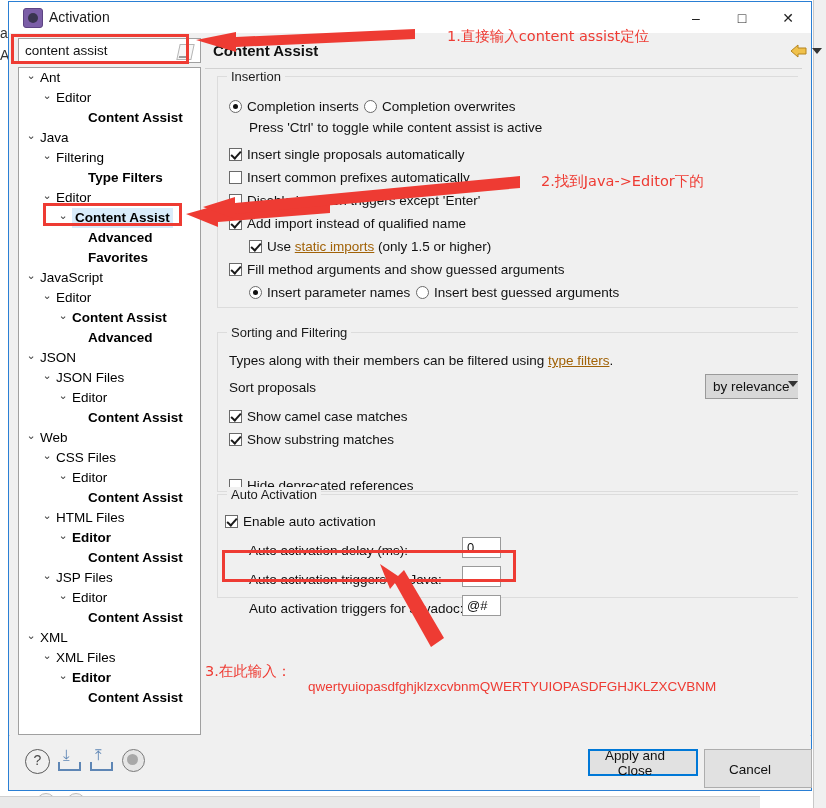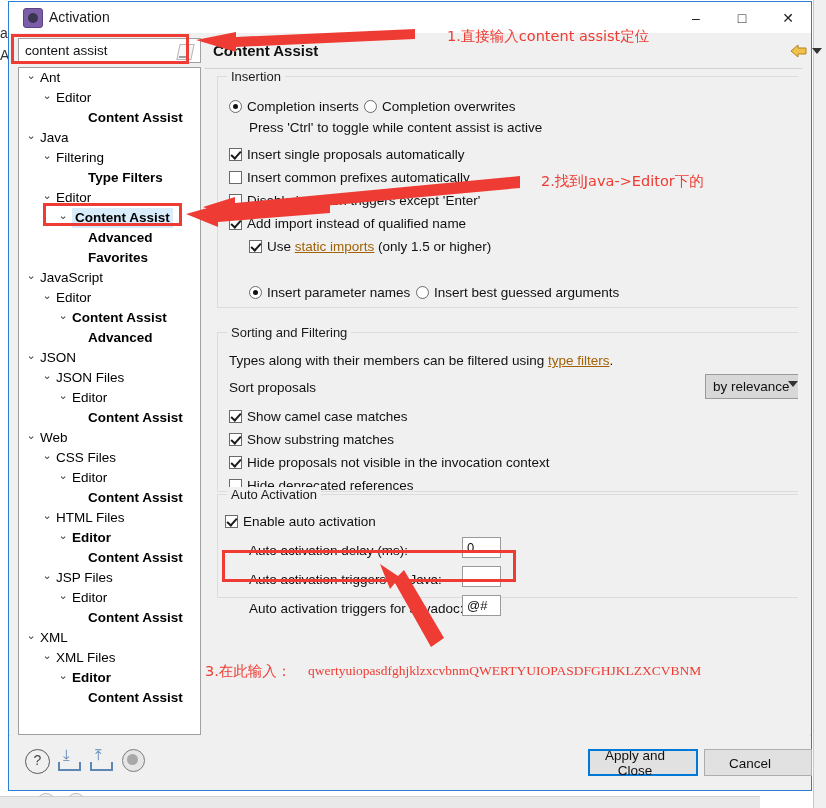--- a/index.html
+++ b/index.html
@@ -97,21 +97,21 @@
   .tray .tb{position:absolute;left:0;bottom:0;width:23px;height:9px;
     border:2px solid #5e86b5;border-top:none;box-sizing:border-box;}
   .tray .ta{position:absolute;font-size:15px;color:#5e86b5;line-height:12px;}
   .ficon.globe{width:21px;height:21px;border:1.5px solid #7a7a7a;border-radius:50%;background:#e6e6e6;}
   .ficon.globe:after{content:"";position:absolute;left:4px;top:4px;width:11px;height:11px;
     border-radius:50%;background:#a8a8a8;}
 
   
   .anno{position:absolute;color:#ee3b33;font-size:14.5px;white-space:nowrap;
     font-family:"DejaVu Sans","Liberation Sans",sans-serif;}
-  .anno.mono{font-family:Liberation Serif, serif;font-size:13.5px;}
+  .anno.mono{font-family:Liberation Sans, sans-serif;font-size:13.5px;margin-top:16px;}
   .hl-box{position:absolute;border:3px solid #ee3b33;box-sizing:border-box;}
   svg.arrows{position:absolute;left:0;top:0;width:826px;height:808px;pointer-events:none;}
 </style>
 </head>
 <body>
 
 <div id="desktop">
   <div class="behind-text" style="left:0px;top:25px;">a</div>
   <div class="behind-text" style="left:0px;top:47px;">A</div>
   <div class="behind-text" style="left:815px;top:22px;color:#c08a3e;">B</div>
@@ -300,20 +300,23 @@
         </div>
         <div class="row" style="left:11px;top:116px;">
           <span class="cb"></span><span>Disable insertion triggers except 'Enter'</span>
         </div>
         <div class="row" style="left:11px;top:139px;">
           <span class="cb on"></span><span>Add import instead of qualified name</span>
         </div>
         <div class="row" style="left:31px;top:162px;">
           <span class="cb on"></span><span class="ul" style="text-decoration:none;">Use </span><span class="link">static imports</span><span> (only 1.5 or higher)</span>
         </div>
+        <div class="row" style="left:11px;top:185px;">
+          <span class="cb on"></span><span>Fill method arguments and show guessed arguments</span>
+        </div>
         <div class="row" style="left:31px;top:208px;">
           <span class="rb on"></span><span>Insert parameter names</span>
         </div>
         <div class="row" style="left:198px;top:208px;">
           <span class="rb"></span><span>Insert best guessed arguments</span>
         </div>
       </div>
 
       <div class="group" style="left:8px;top:260px;width:592px;height:160px;">
         <div class="glabel">Sorting and Filtering</div>
@@ -326,23 +329,20 @@
         <div id="sortsel" style="left:487px;top:41px;width:102px;height:25px;">
           <div class="sv">by relevance</div>
           <div class="sc"></div>
         </div>
 
         <div class="row" style="left:11px;top:76px;">
           <span class="cb on"></span><span>Show camel case matches</span>
         </div>
         <div class="row" style="left:11px;top:99px;">
           <span class="cb on"></span><span>Show substring matches</span>
-        </div>
-        <div class="row" style="left:11px;top:122px;">
-          <span class="cb on"></span><span>Hide proposals not visible in the invocation context</span>
         </div>
         <div class="row" style="left:11px;top:145px;">
           <span class="cb"></span><span>Hide deprecated references</span>
         </div>
       </div>
 
       <div class="group" style="left:8px;top:422px;width:592px;height:104px;">
         <div class="glabel">Auto Activation</div>
 
         <div class="row" style="left:7px;top:19px;">
@@ -371,21 +371,21 @@
     </div>
     <div class="tray" style="left:80px;">
       <div class="ta" style="left:5px;top:-1px;">⤒</div>
       <div class="tb"></div>
     </div>
     <div class="ficon globe" style="left:112px;"></div>
 
     <div class="btn primary" style="left:578px;top:14px;width:110px;height:27px;">
       <span>Apply and Close</span>
     </div>
-    <div class="btn" style="left:694px;top:14px;width:108px;height:27px;">
+    <div class="btn" style="left:694px;top:14px;width:108px;height:39px;">
       <span>Cancel</span>
     </div>
   </div>
 </div>
 
 <div class="hl-box" style="left:11px;top:34px;width:178px;height:30px;"></div>
 <div class="hl-box" style="left:43px;top:203px;width:139px;height:23px;"></div>
 <div class="hl-box" style="left:222px;top:550px;width:294px;height:32px;"></div>
 
 <svg class="arrows">

